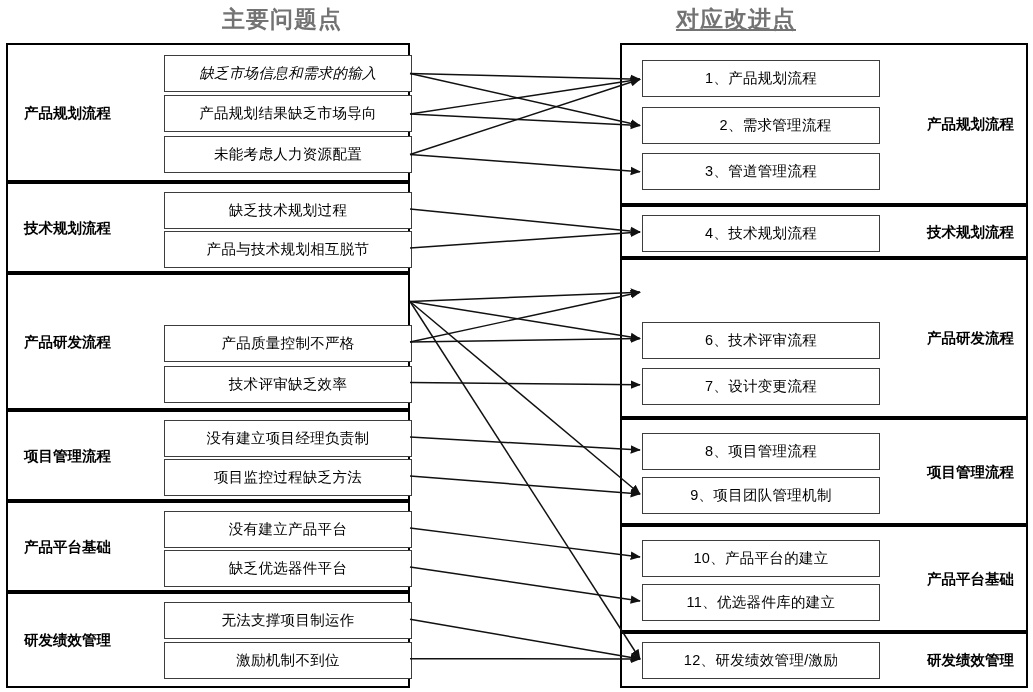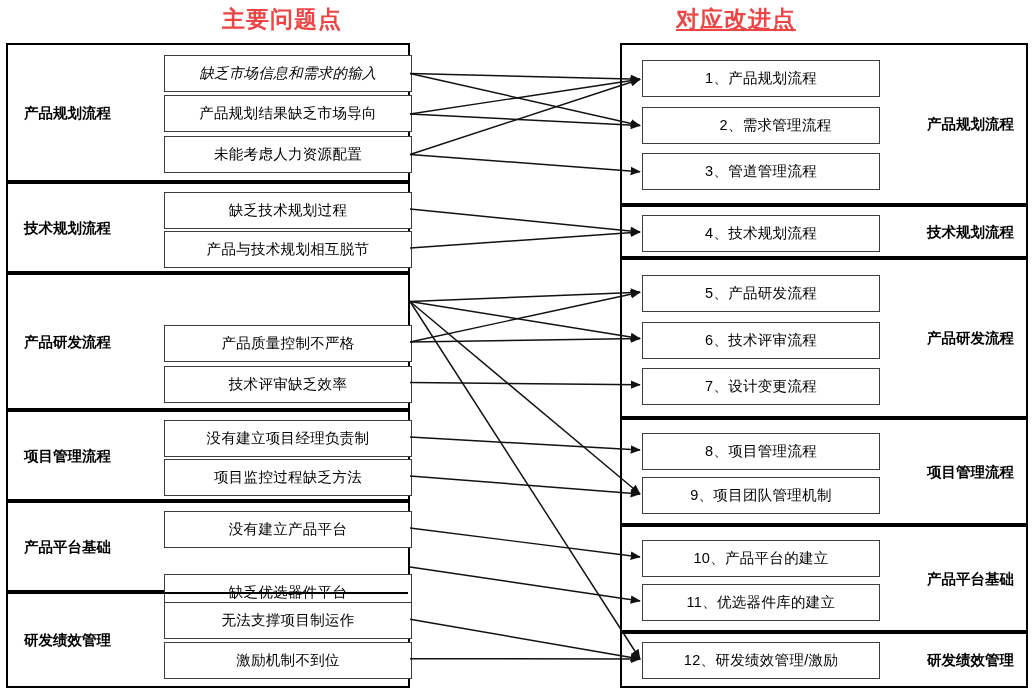--- a/index.html
+++ b/index.html
@@ -19,21 +19,21 @@
     overflow: hidden;
   }
 
   
   .col-title {
     position: absolute;
     font-size: 23px;
     font-weight: 700;
     letter-spacing: 1px;
     white-space: nowrap;
-    color: #ef4444;
+    color: #737373;
   }
   #title-left  { left: 222px; top: 4px; }
   #title-right { left: 676px; top: 4px; text-decoration: underline; }
 
   
   .panel {
     position: absolute;
     box-sizing: border-box;
     border: 2.5px solid #000;
     background: transparent;
@@ -125,42 +125,41 @@
         <div class="item-box left-item" style="top: 90.5px;">技术评审缺乏效率</div>
       </div>
       <div class="band" style="top: 365px; height: 91px;">
         <div class="band-label left-side">项目管理流程</div>
         <div class="item-box left-item" style="top: 8px;">没有建立项目经理负责制</div>
         <div class="item-box left-item" style="top: 47px;">项目监控过程缺乏方法</div>
       </div>
       <div class="band" style="top: 456px; height: 91px;">
         <div class="band-label left-side">产品平台基础</div>
         <div class="item-box left-item" style="top: 8px;">没有建立产品平台</div>
-        <div class="item-box left-item" style="top: 47px; margin-top: 24px;">缺乏优选器件平台</div>
+        <div class="item-box left-item" style="top: 47px;">缺乏优选器件平台</div>
       </div>
       <div class="band last" style="top: 547px; height: 93px;">
         <div class="band-label left-side">研发绩效管理</div>
         <div class="item-box left-item" style="top: 8.33333px; text-align: center;">无法支撑项目制运作</div>
         <div class="item-box left-item" style="top: 47.6667px;">激励机制不到位</div>
       </div>
     </div>
   <div class="panel" id="panel-right">
       <div class="band first" style="top: 0px; height: 160px;">
         <div class="band-label right-side">产品规划流程</div>
         <div class="item-box right-item" style="top: 15.25px;">1、产品规划流程</div>
         <div class="item-box right-item" style="top: 61.5px; padding-left: 29px;">2、需求管理流程</div>
         <div class="item-box right-item" style="top: 107.75px;">3、管道管理流程</div>
       </div>
       <div class="band" style="top: 160px; height: 53px;">
         <div class="band-label right-side">技术规划流程</div>
         <div class="item-box right-item" style="top: 8px;">4、技术规划流程</div>
       </div>
       <div class="band" style="top: 213px; height: 160px;">
         <div class="band-label right-side">产品研发流程</div>
-        <div class="item-box right-item" style="top: 15.25px;">5、产品研发流程</div>
         <div class="item-box right-item" style="top: 61.5px;">6、技术评审流程</div>
         <div class="item-box right-item" style="top: 107.75px;">7、设计变更流程</div>
       </div>
       <div class="band" style="top: 373px; height: 107px;">
         <div class="band-label right-side">项目管理流程</div>
         <div class="item-box right-item" style="top: 13px;">8、项目管理流程</div>
         <div class="item-box right-item" style="top: 57px;">9、项目团队管理机制</div>
       </div>
       <div class="band" style="top: 480px; height: 107px;">
         <div class="band-label right-side">产品平台基础</div>

